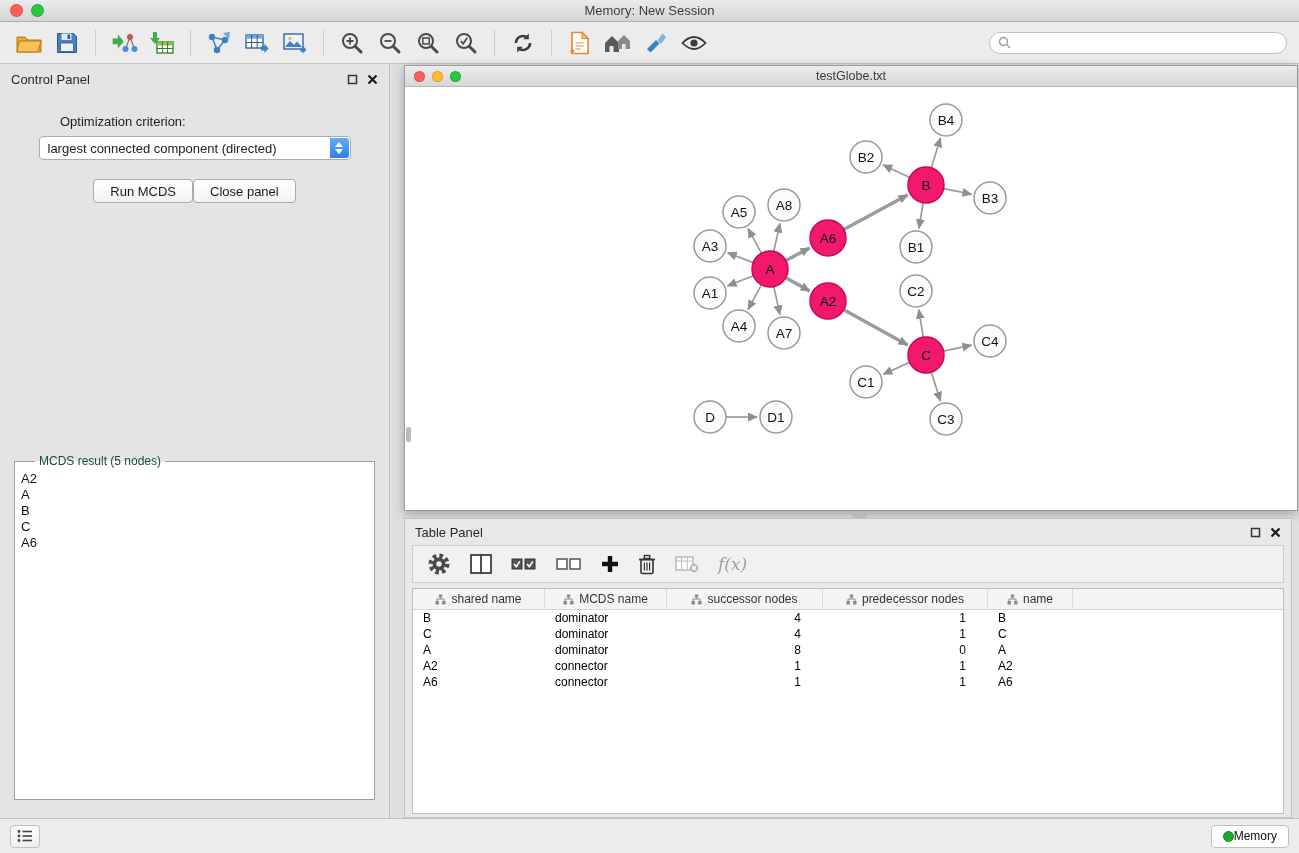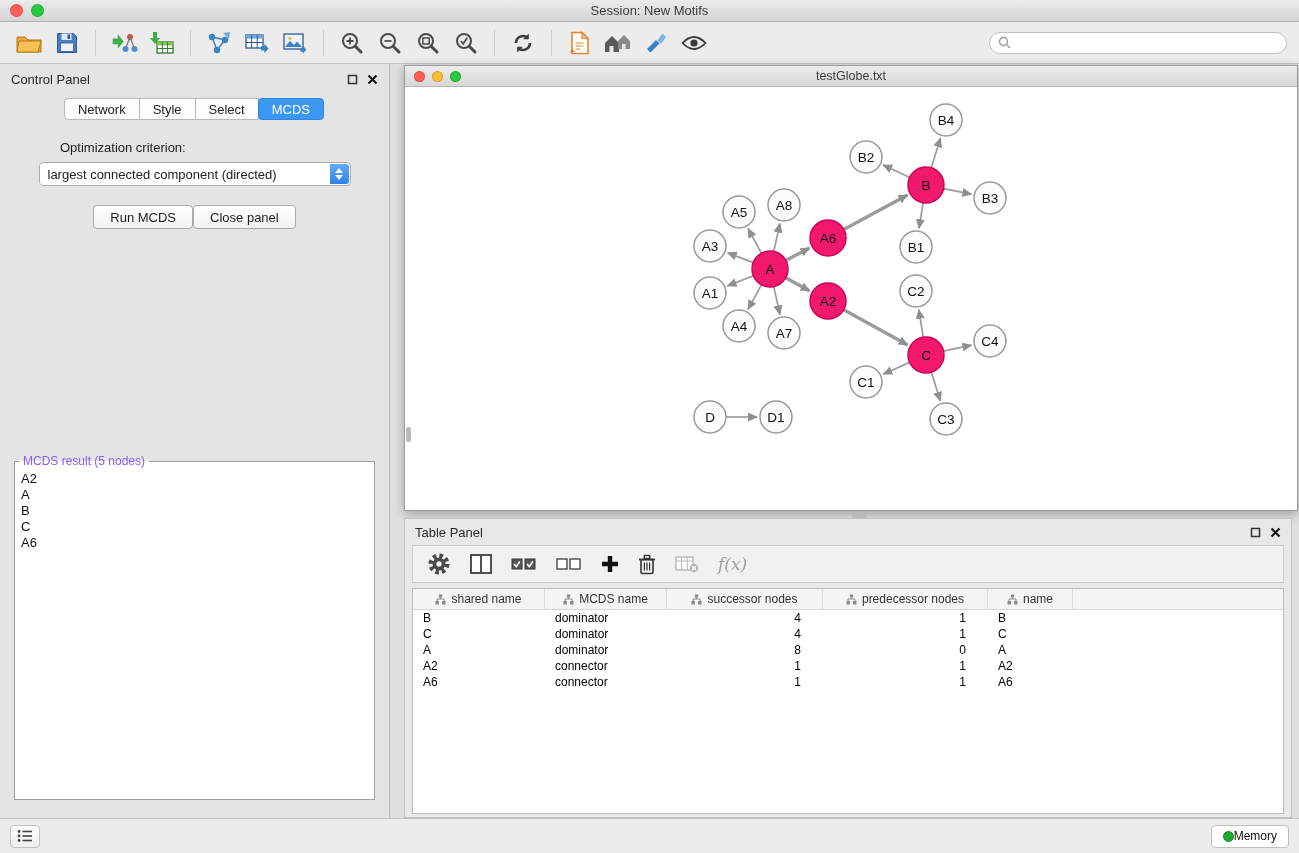--- a/index.html
+++ b/index.html
@@ -42,21 +42,21 @@
   .cp-select { margin:7px auto 0; width:312px; height:24px; background:#fff; border:1px solid #adadad; border-radius:4px;
                display:flex; align-items:center; font-size:13px; padding-left:8px; position:relative; }
   .cp-select-stepper { position:absolute; right:1px; top:1px; bottom:1px; width:19px;
                        background:linear-gradient(#63aef9,#2f7fe8); border-radius:0 3px 3px 0;
                        display:flex; flex-direction:column; align-items:center; justify-content:center; gap:2px; }
   .cp-buttons { display:flex; justify-content:center; margin-top:19px; }
   .cp-btn { height:24px; padding:0 16px; background:linear-gradient(#ffffff,#f2f2f2); border:1px solid #ababab;
             border-radius:4px; font-size:13px; display:flex; align-items:center; color:#1d1d1d; }
   .result-box { position:absolute; left:14px; right:14px; top:390px; bottom:18px; background:#fff;
                 border:1px solid #9f9f9f; }
-  .result-box legend { font-size:12px; color:#8b5cf6; padding:0 4px; margin-left:4px; }
+  .result-box legend { font-size:12px; color:#14532d; padding:0 4px; margin-left:20px; }
   .result-list { padding:3px 6px; font-size:13px; color:#111; }
   .result-item { line-height:16px; }
 
   
   .right-side { flex:1 1 auto; position:relative; background:#dfdfdf; min-width:0; }
 
   
   .net-window { position:absolute; top:1px; left:14px; width:894px; height:446px; background:#0369a1;
                 border:1px solid #9b9b9b; box-shadow:0 3px 10px rgba(0,0,0,.28); display:flex; flex-direction:column; }
   .net-titlebar { height:21px; background:linear-gradient(#ececec,#d7d7d7); border-bottom:1px solid #b5b5b5;
@@ -111,21 +111,21 @@
 </head>
 <body>
 
 <div class="app">
 
   <div class="titlebar">
     <div class="traffic">
       <div class="light red"></div>
       <div class="light green"></div>
     </div>
-    <div class="titlebar-title">Session: New Motifs</div>
+    <div class="titlebar-title">Memory: New Session</div>
   </div>
 
   <div class="toolbar">
     <div class="tb-btn">
       <svg width="26" height="22" viewBox="0 0 26 22">
         <path d="M1,5 h8 l3,3 h13 v12 h-24 z" fill="#E9A63A" stroke="#B57A16"></path>
         <path d="M3,9 h22 l-3,11 h-21 z" fill="#F6C255" stroke="#B57A16"></path>
       </svg>
     </div>
     <div class="tb-btn">
@@ -264,26 +264,20 @@
       <div class="cp-header">
         <span>Control Panel</span>
         <div class="win-icons">
           <svg width="11" height="11" viewBox="0 0 11 11">
             <rect x="1.5" y="1.5" width="8" height="8" fill="none" stroke="#333" stroke-width="1.5"></rect>
           </svg>
           <svg width="11" height="11" viewBox="0 0 11 11">
             <path d="M1.5,1.5 L9.5,9.5 M9.5,1.5 L1.5,9.5" stroke="#1a1a1a" stroke-width="2.2"></path>
           </svg>
         </div>
-      </div>
-      <div class="cp-tabs">
-        <div class="cp-tab">Network</div>
-        <div class="cp-tab">Style</div>
-        <div class="cp-tab">Select</div>
-        <div class="cp-tab selected">MCDS</div>
       </div>
       <div class="cp-opt-label">Optimization criterion:</div>
       <div class="cp-select">
         <span>largest connected component (directed)</span>
         <div class="cp-select-stepper">
           <svg width="8" height="5" viewBox="0 0 8 5">
               <path d="M0,5 L4,0 L8,5 z" fill="#fff"></path>
             </svg>
           <svg width="8" height="5" viewBox="0 0 8 5">
               <path d="M0,0 L4,5 L8,0 z" fill="#fff"></path>

